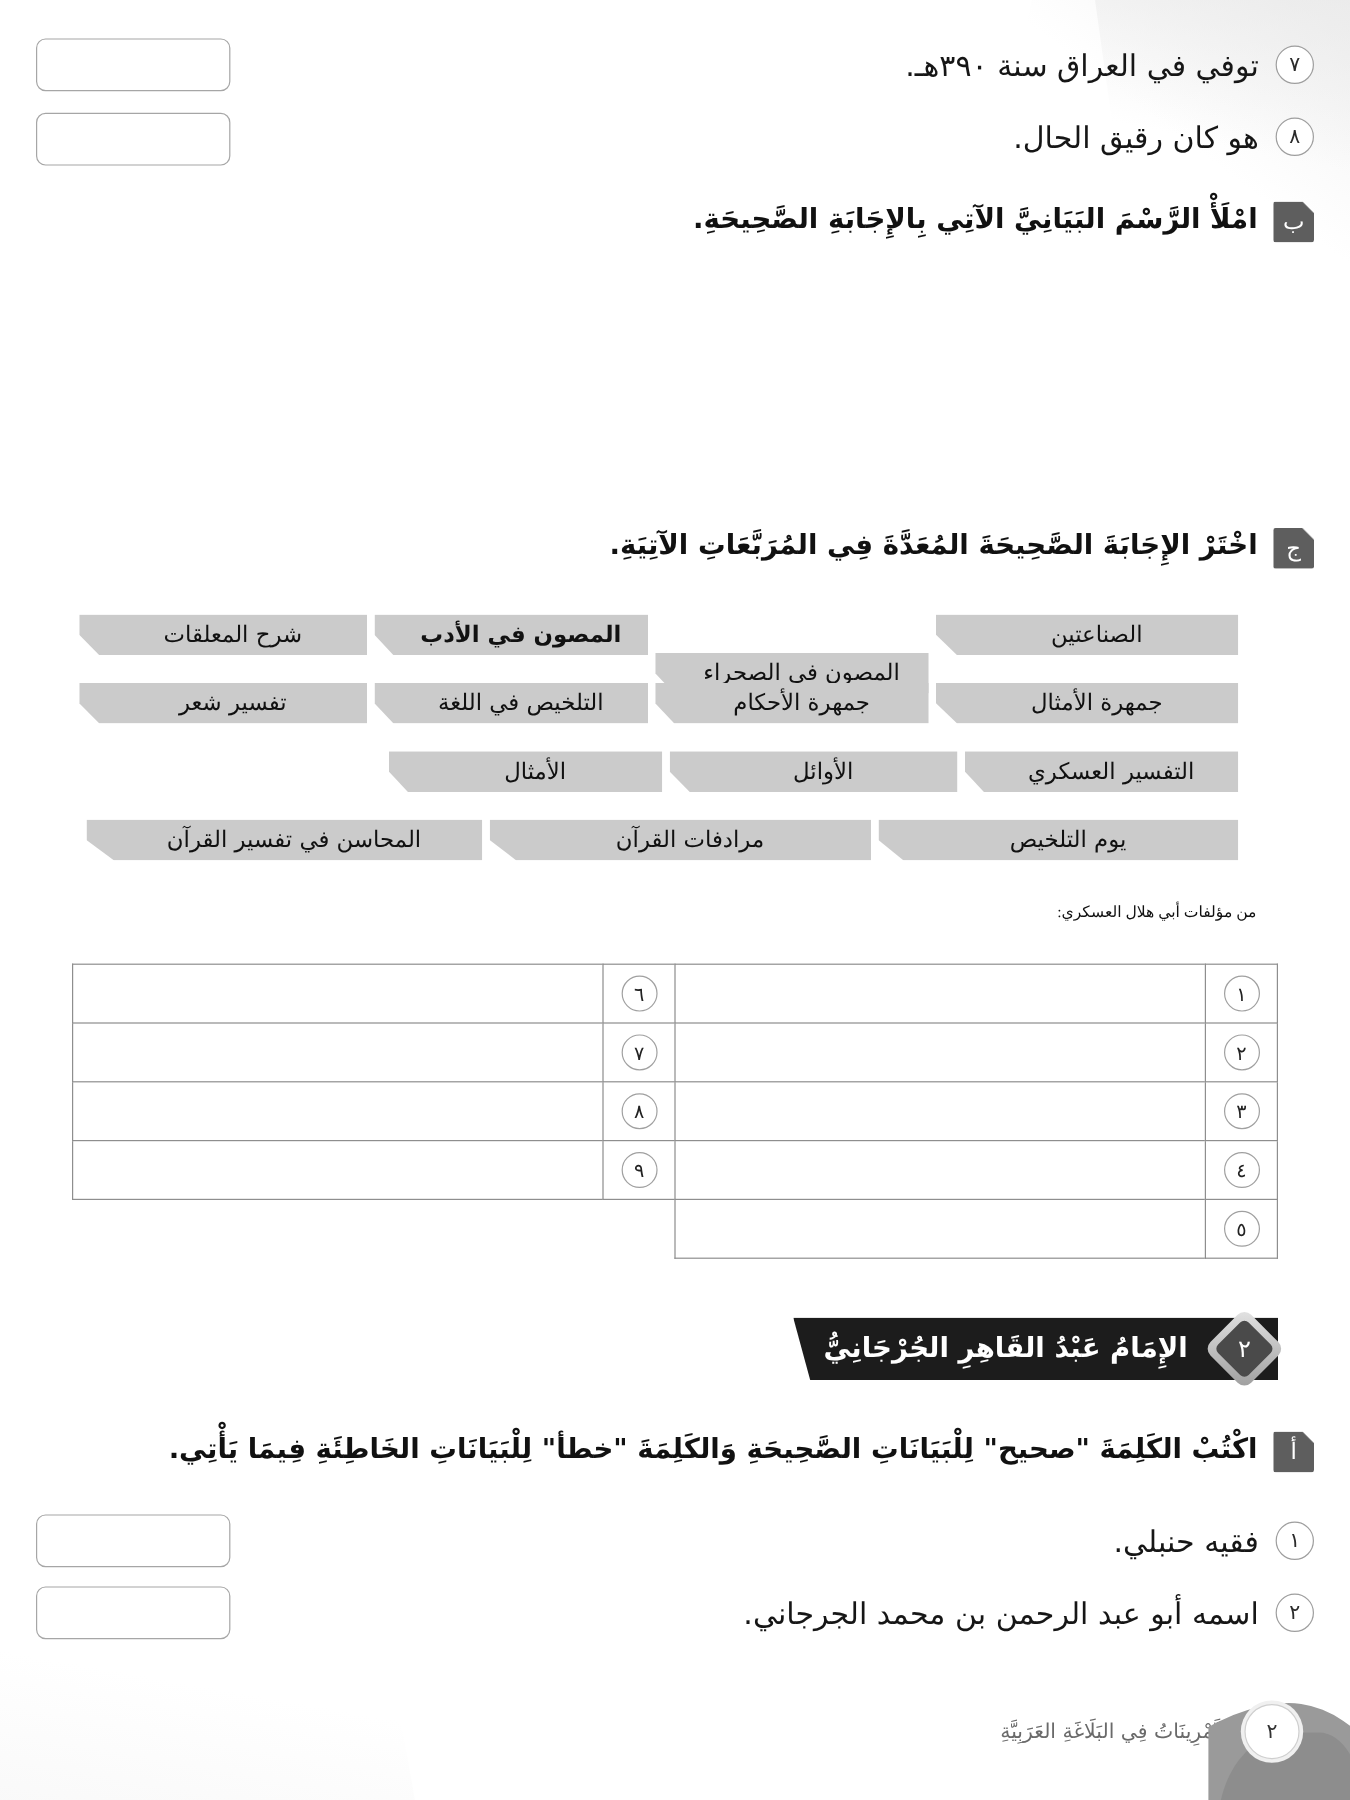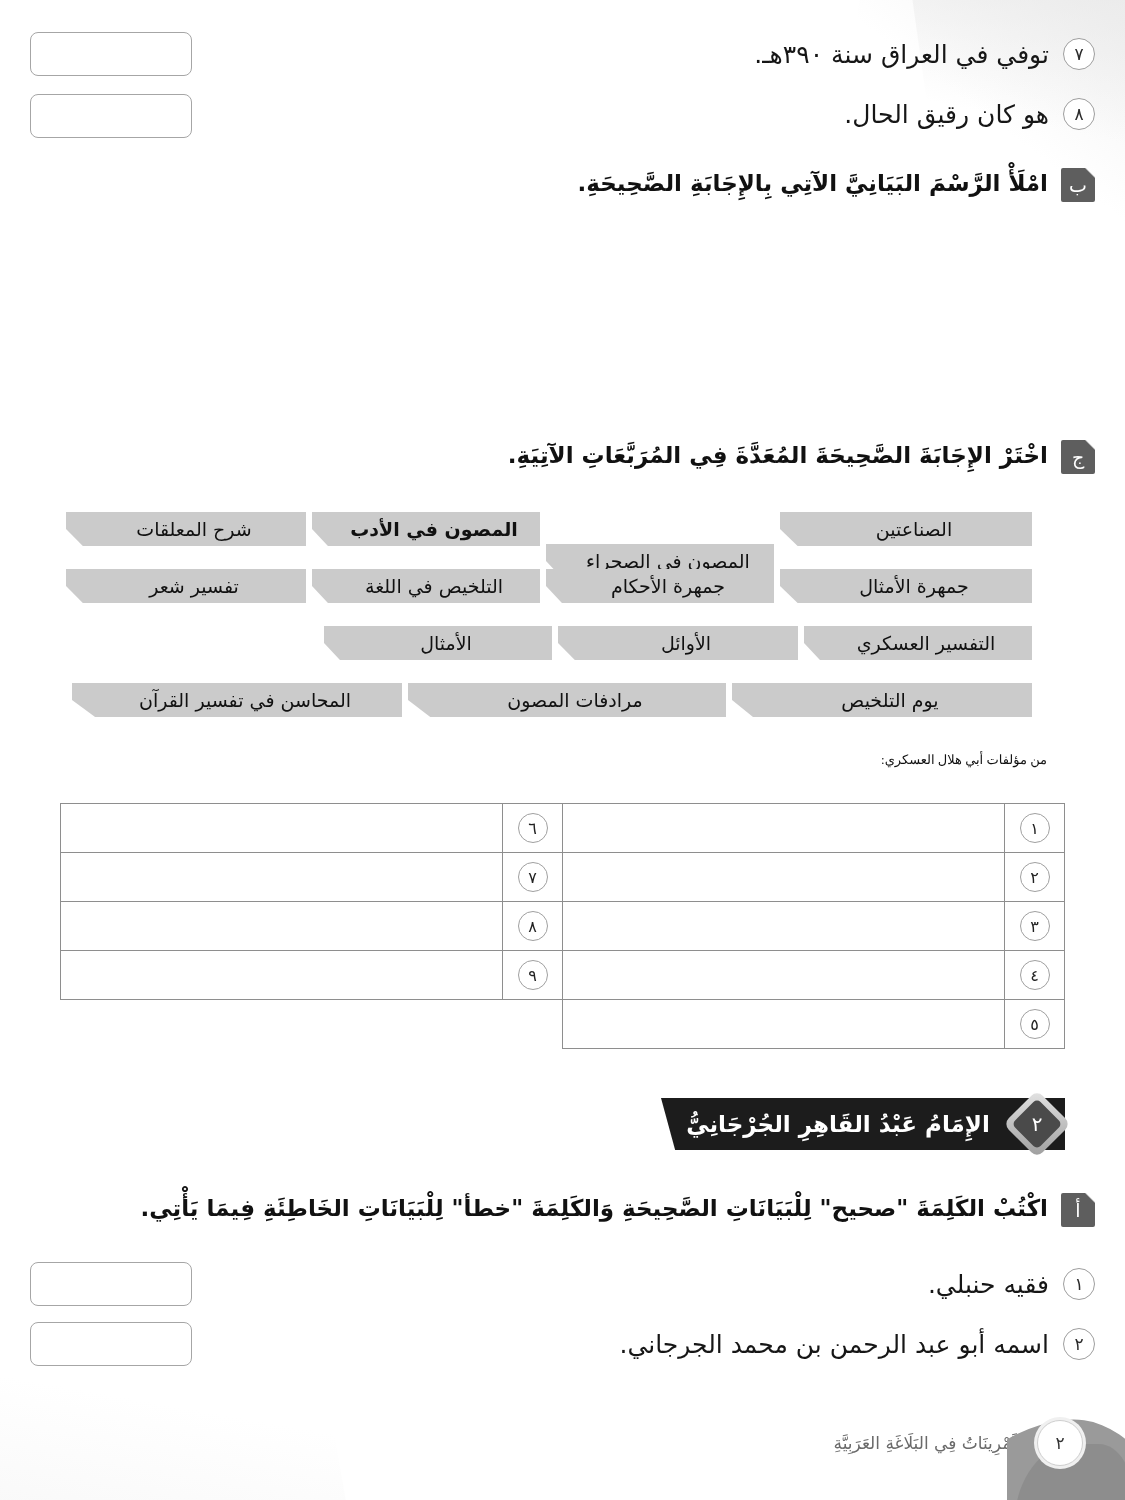--- a/index.html
+++ b/index.html
@@ -345,21 +345,21 @@
   </div>
 
   <div class="chev-row" style="right:93px; top:626px;">
     <div class="chev" style="width:228px;">التفسير العسكري</div>
     <div class="chev" style="width:240px;">الأوائل</div>
     <div class="chev" style="width:228px;">الأمثال</div>
   </div>
 
   <div class="chev-row" style="right:93px; top:683px;">
     <div class="chev" style="width:300px;">يوم التلخيص</div>
-    <div class="chev" style="width:318px;">مرادفات المصون</div>
+    <div class="chev" style="width:318px;">مرادفات القرآن</div>
     <div class="chev" style="width:330px;">المحاسن في تفسير القرآن</div>
   </div>
 
   <div class="plain-label" style="right:78px; top:752px;">من مؤلفات أبي هلال العسكري:</div>
 
   <table class="ans-table" style="left:60px; top:803px; width:1005px;">
     <tbody>
       <tr>
         <td class="cell-num">
           <span class="num-circle">١</span>

